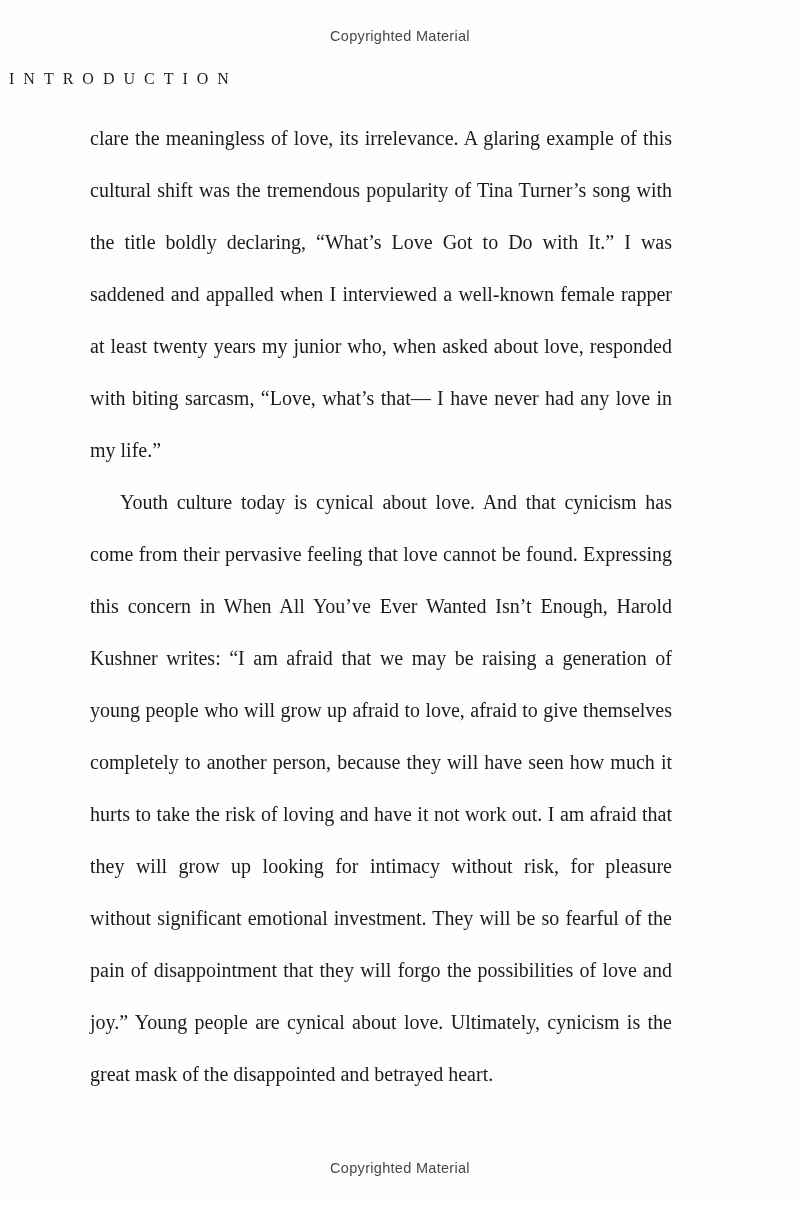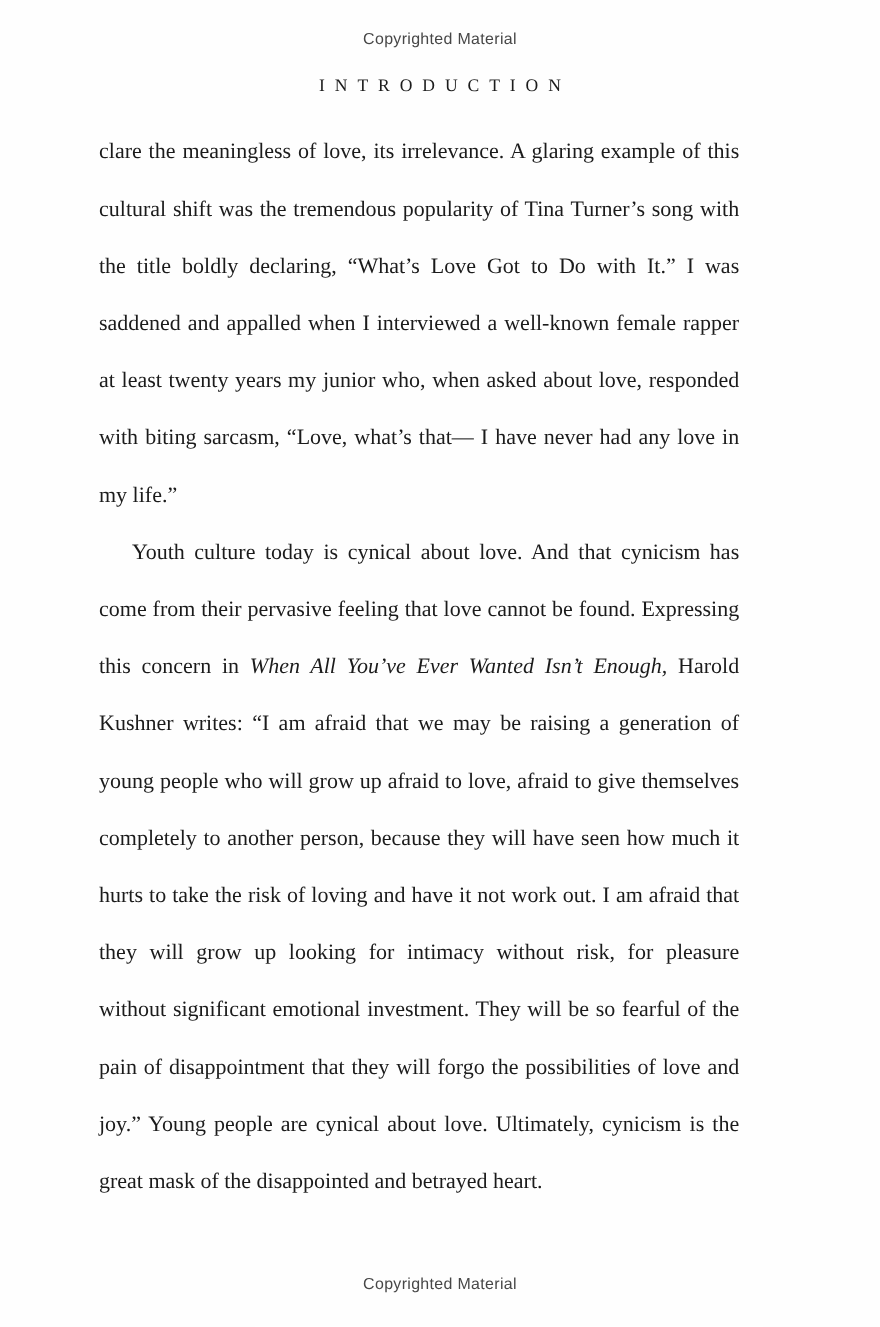--- a/index.html
+++ b/index.html
@@ -31,21 +31,20 @@
   }
 
   .copyright.top { top: 28px; }
   .copyright.bottom { top: 1160px; }
 
   .chapter-header {
     position: absolute;
     top: 70px;
     left: 0;
     width: 100%;
-    text-align: center;
     font-family: "Liberation Serif", serif;
     font-size: 16px;
     letter-spacing: 9px;
     text-indent: 9px;
     color: #1c1c1c;
   }
 
   .body-text {
     position: absolute;
     top: 112px;
@@ -59,21 +58,20 @@
 
   .body-text p.para {
     text-indent: 30px;
   }
 
   .body-text p.para.no-indent {
     text-indent: 0;
   }
 
   .italic {
-    font-style: italic;
     margin-top: 42px;
   }
 
   .page-number {
     position: absolute;
     top: 1120px;
     left: 0;
     width: 100%;
     text-align: center;
     font-family: "Liberation Serif", serif;

